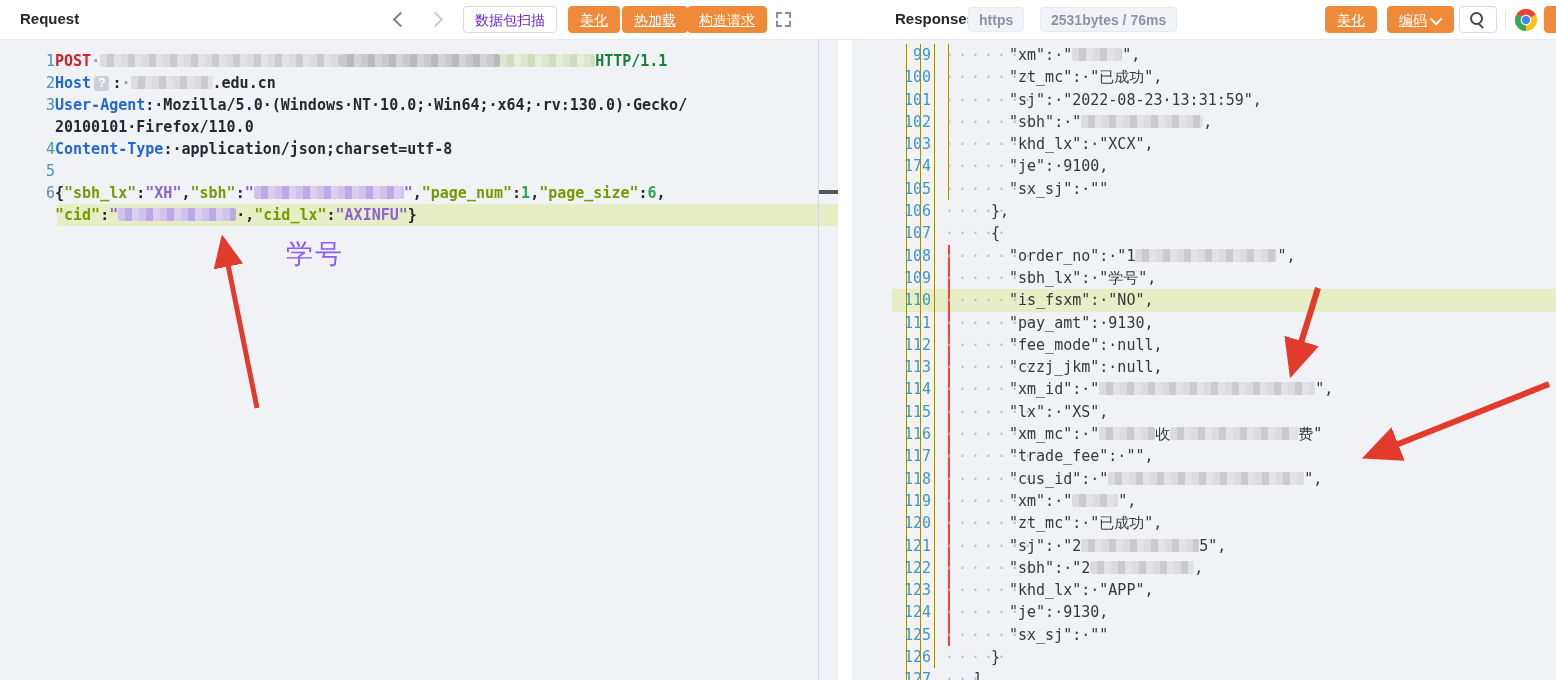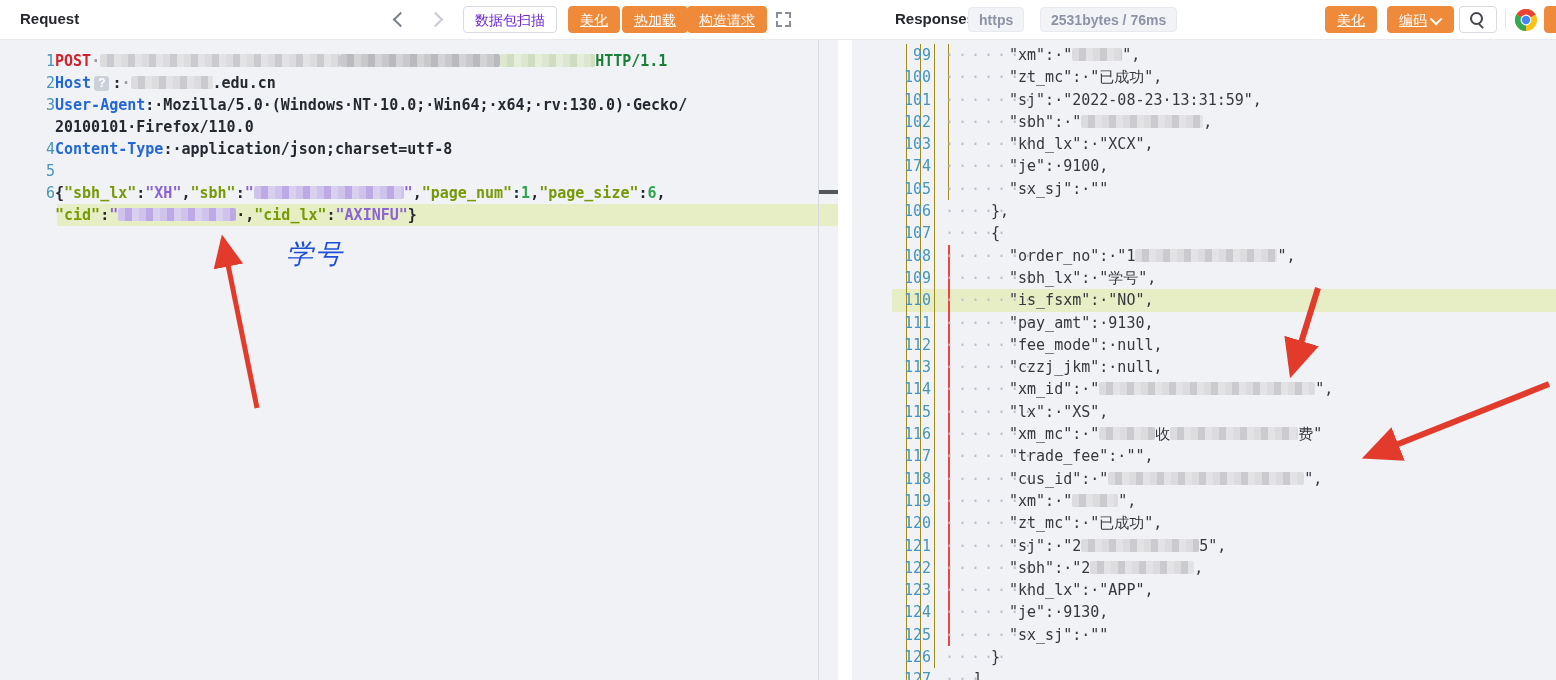--- a/index.html
+++ b/index.html
@@ -74,21 +74,21 @@
   .blur.bp {background:repeating-linear-gradient(90deg,#cfc3ec 0 7px,#bda9e6 7px 14px,#d9d0f0 14px 21px);}
   .blur.bgr{background:repeating-linear-gradient(90deg,#dde7cf 0 7px,#d0ddc0 7px 14px,#e6edda 14px 21px);}
   
   .guide{position:absolute;width:1px;z-index:1;}
   .guide.olive{background:#9c8b1b;}
   .guide.red{background:#f04444;width:2px;}
   .ruler{position:absolute;left:818px;top:40px;width:20px;height:640px;border-left:1px solid #d5d8de;z-index:3;}
   .ruler-mark{position:absolute;left:819px;top:190px;width:19px;height:4px;background:#53565c;z-index:4;}
   
   #anno-svg{position:absolute;left:0;top:0;z-index:6;pointer-events:none;}
-  .anno-label{position:absolute;left:286px;top:236px;font-size:27px;color:#1d4ed8;z-index:6;letter-spacing:2px;font-style:italic;}
+  .anno-label{position:absolute;left:286px;top:236px;font-size:27px;color:#8b5cf6;z-index:6;letter-spacing:2px;}
   .chrome{position:absolute;top:8px;width:24px;height:24px;cursor:pointer;}
 </style>
 </head>
 <body>
 
 <div id="app">
 
   <div class="hdr">
 
     <span class="title" style="left:20px">Request</span>

